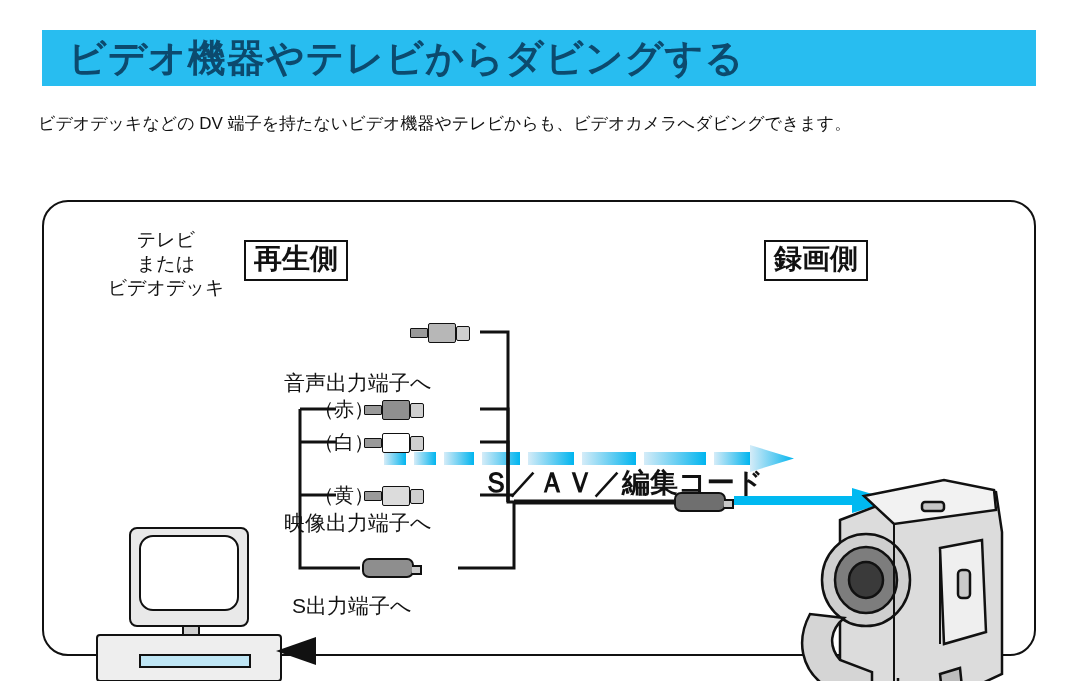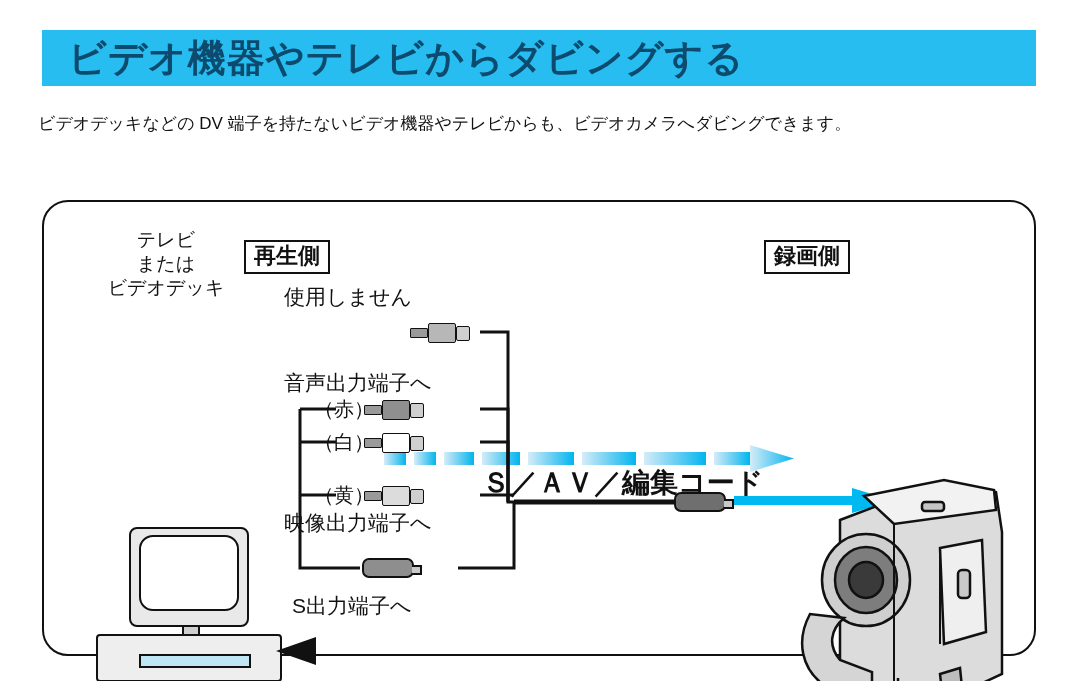--- a/index.html
+++ b/index.html
@@ -67,21 +67,21 @@
     color: #111;
     white-space: nowrap;
   }
   .lbl.center { text-align: center; }
 
   
   .boxed {
     position: absolute;
     border: 2px solid #111;
     background: #fff;
-    font-size: 22px;
+    font-size: 28px;
     font-weight: bold;
     padding: 2px 8px 4px 8px;
     line-height: 1.1;
     white-space: nowrap;
   }
 
   
   #flow-arrow {
     position: absolute;
     left: 340px;
@@ -303,21 +303,20 @@
 
       <path d="M470 300 L660 300" stroke-width="5"></path>
 
       <path d="M256 207 L292 207"></path>
       <path d="M256 240 L292 240"></path>
       <path d="M256 293 L292 293"></path>
       <path d="M256 207 L256 366 L316 366"></path>
     </g>
   </svg>
 
-  <div class="lbl" style="left:240px; top:82px; font-size:21px;">使用しません</div>
   <div class="lbl" style="left:240px; top:168px; font-size:21px;">音声出力端子へ</div>
   <div class="lbl" style="left:270px; top:195px; font-size:20px;">（赤）</div>
   <div class="lbl" style="left:270px; top:228px; font-size:20px;">（白）</div>
   <div class="lbl" style="left:270px; top:281px; font-size:20px;">（黄）</div>
   <div class="lbl" style="left:240px; top:308px; font-size:21px;">映像出力端子へ</div>
   <div class="lbl" style="left:248px; top:391px; font-size:21px;">S出力端子へ</div>
 
   <div class="plug" style="left:366px; top:121px;">
     <span class="tip"></span>
     <span class="collar" style="background:#b7b7b7;"></span>

